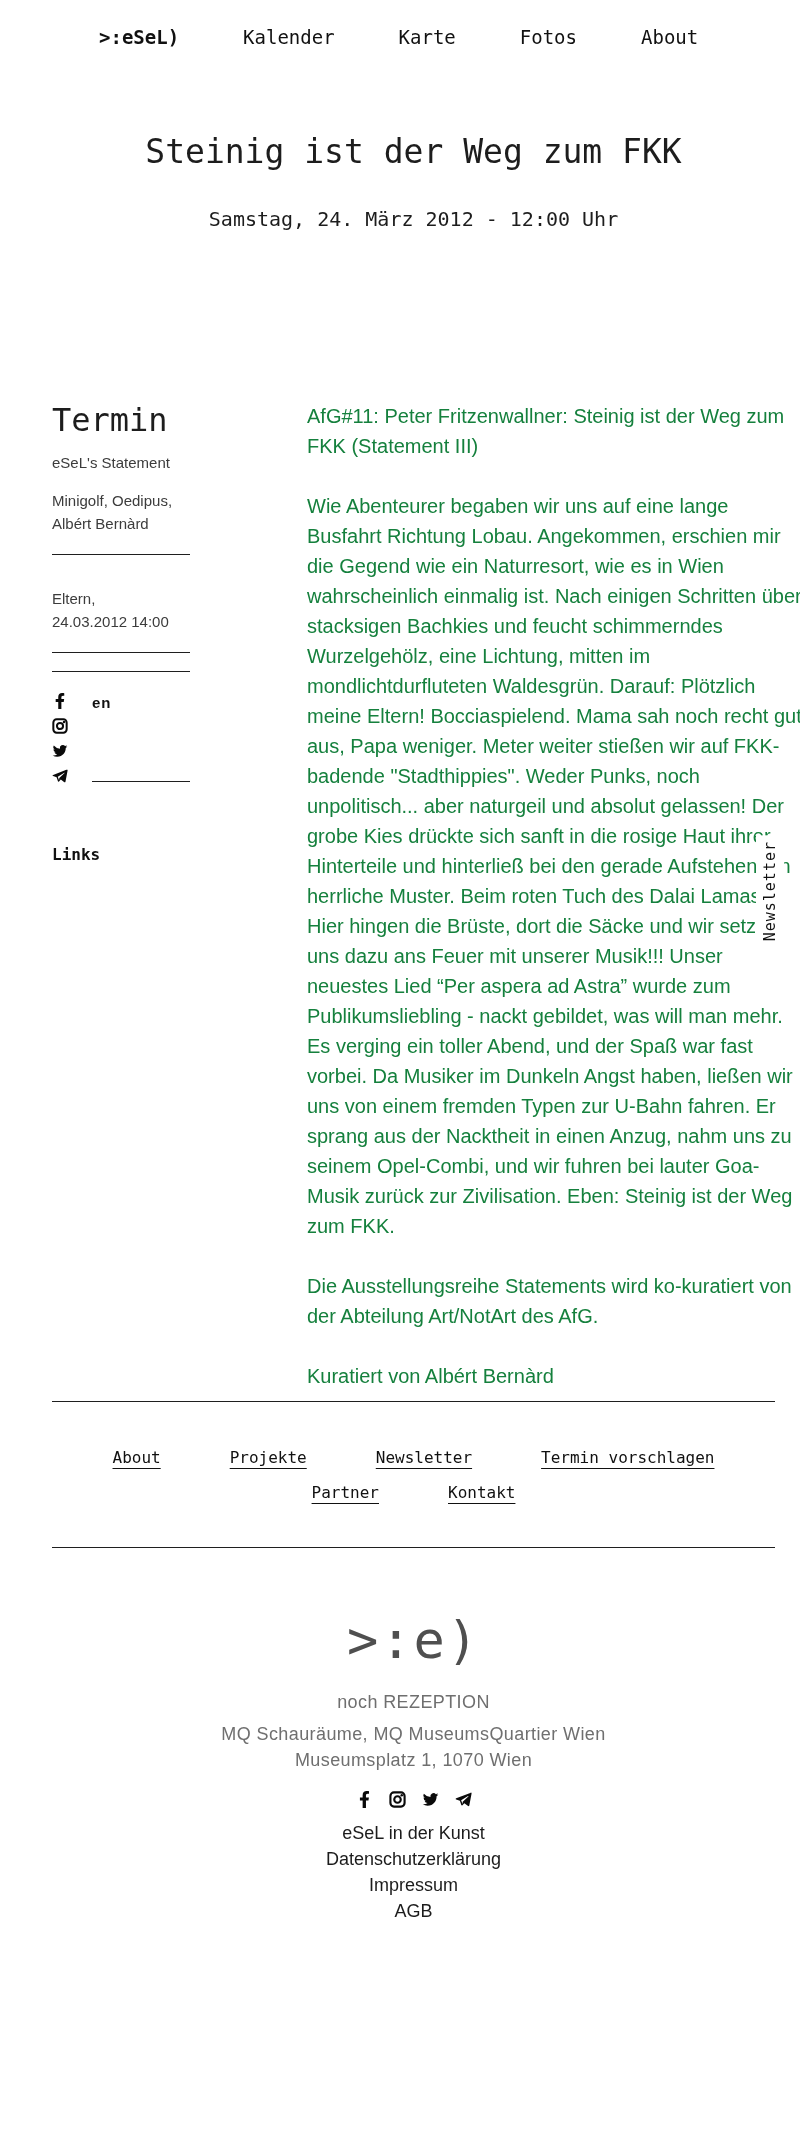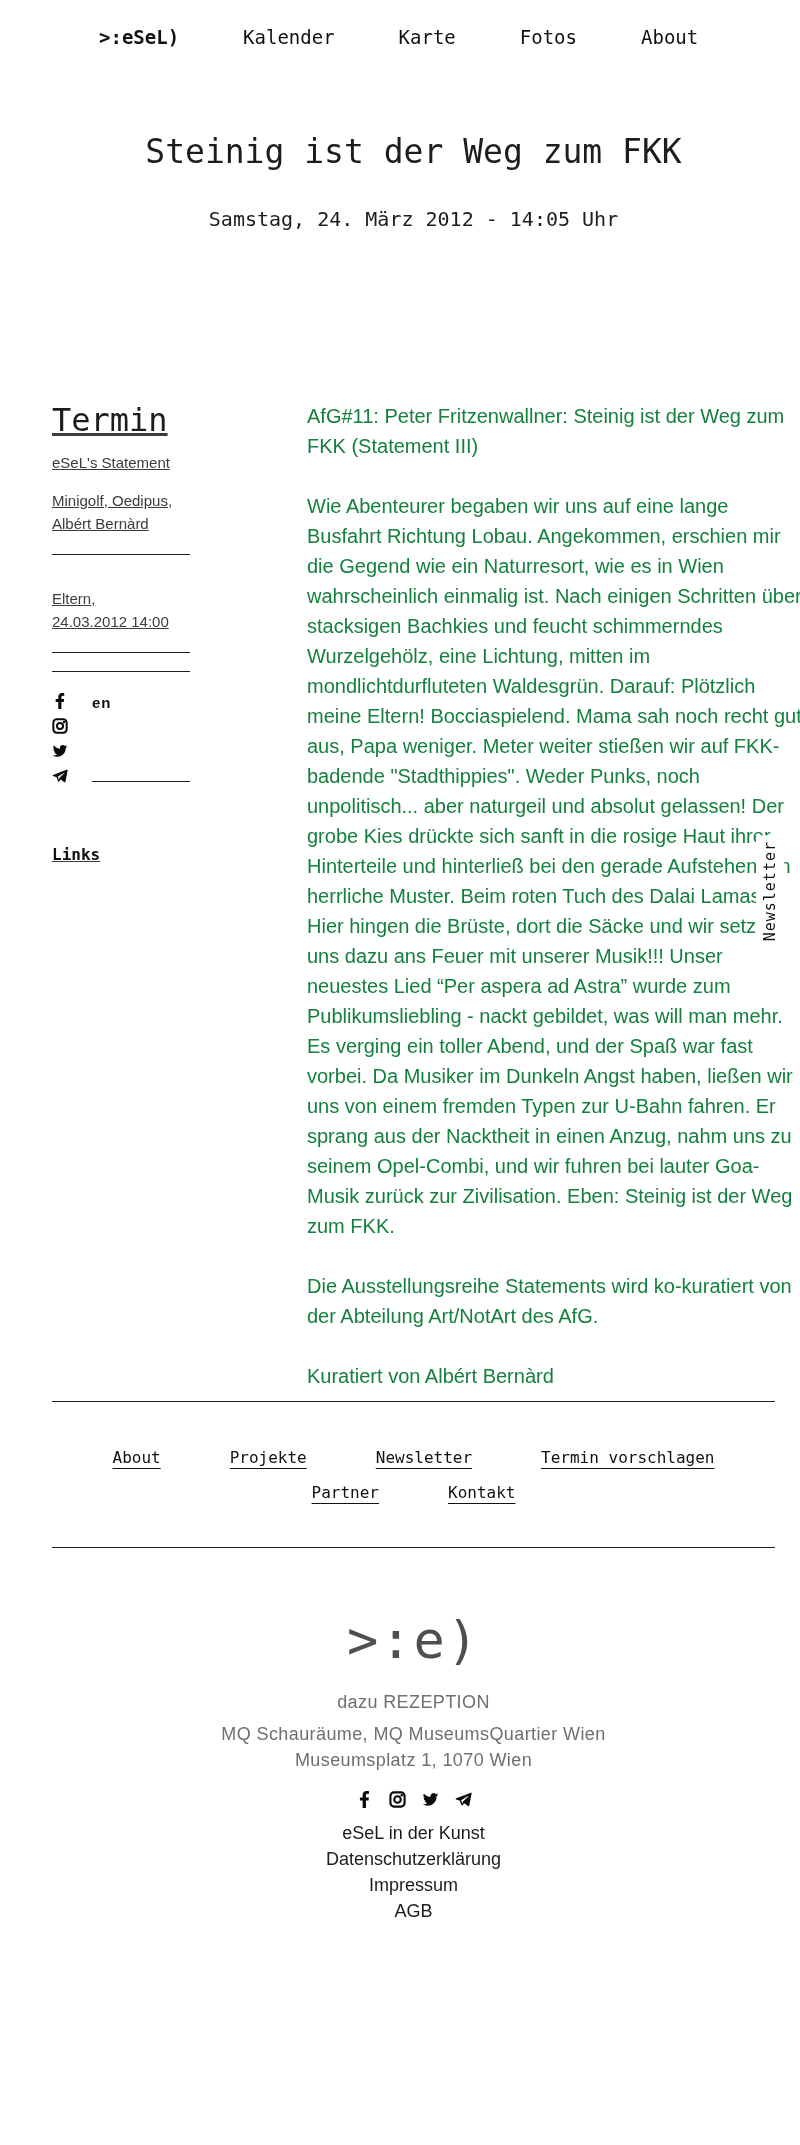--- a/index.html
+++ b/index.html
@@ -14,21 +14,21 @@
   .topnav a { cursor:pointer; }
 
   
   .event-title { margin-top:84px; text-align:center; font-family:"DejaVu Sans Mono", monospace;
                  font-size:33px; font-weight:400; color:#1d1d1d; letter-spacing:0; }
   .event-datetime { margin-top:36px; text-align:center; font-family:"DejaVu Sans Mono", monospace;
                     font-size:20px; color:#1d1d1d; }
 
   
   .main { position:relative; margin-top:170px; }
-  .sidebar { position:absolute; left:25px; top:0; width:150px; font-size:15px; color:#3c3c3c;text-decoration:underline; }
+  .sidebar { position:absolute; left:25px; top:0; width:150px; font-size:15px; color:#3c3c3c; }
   .sidebar h2 { font-family:"DejaVu Sans Mono", monospace; font-size:32px; font-weight:400; color:#1d1d1d; }
   .sb-category { margin-top:15px; cursor:pointer; }
   .sb-tags { margin-top:18px; line-height:23px; cursor:pointer; }
   .rule { border:0; border-top:1.5px solid #1f1f1f; width:138px; }
   .sb-rule1 { margin-top:19px; }
   .sb-date { margin-top:32px; line-height:23px; }
   .sb-rule2 { margin-top:19px; }
   .sb-location { margin-top:33px; line-height:23px; }
   .sb-rule3 { margin-top:18px; }
   .sb-social { position:relative; margin-top:21px; height:128px; }
@@ -79,21 +79,21 @@
 
   <nav class="topnav">
     <a class="logo">&gt;:eSeL)</a>
     <a>Kalender</a>
     <a>Karte</a>
     <a>Fotos</a>
     <a>About</a>
   </nav>
 
   <h1 class="event-title">Steinig ist der Weg zum FKK</h1>
-  <div class="event-datetime">Samstag, 24. März 2012 - 14:05 Uhr</div>
+  <div class="event-datetime">Samstag, 24. März 2012 - 12:00 Uhr</div>
 
   <div class="main">
 
     <aside class="sidebar">
       <h2>Termin</h2>
       <div class="sb-category">eSeL's Statement</div>
       <div class="sb-tags">Minigolf, Oedipus, Albért Bernàrd</div>
       <div class="rule sb-rule1"></div>
       <div class="sb-date">
         <div>Eltern,</div>
@@ -152,21 +152,21 @@
     </div>
     <div class="fn-row fn-row2">
       <a>Partner</a>
       <a>Kontakt</a>
     </div>
     <div class="wide-rule bottom-rule"></div>
   </div>
 
   <footer class="footer">
     <div class="footer-logo">&gt;:e)</div>
-    <div class="footer-org">dazu REZEPTION</div>
+    <div class="footer-org">noch REZEPTION</div>
     <div class="footer-address">
       <div>MQ Schauräume, MQ MuseumsQuartier Wien</div>
       <div>Museumsplatz 1, 1070 Wien</div>
     </div>
     <div class="footer-social">
       <span class="icon">
         <svg viewBox="0 0 320 512">
             <path d="M279 288l14-93h-89v-60c0-25 12-50 52-50h40V6S260 0 225 0c-73 0-121 44-121 125v70H22v93h82v224h100V288z"></path>
           </svg>
       </span>

